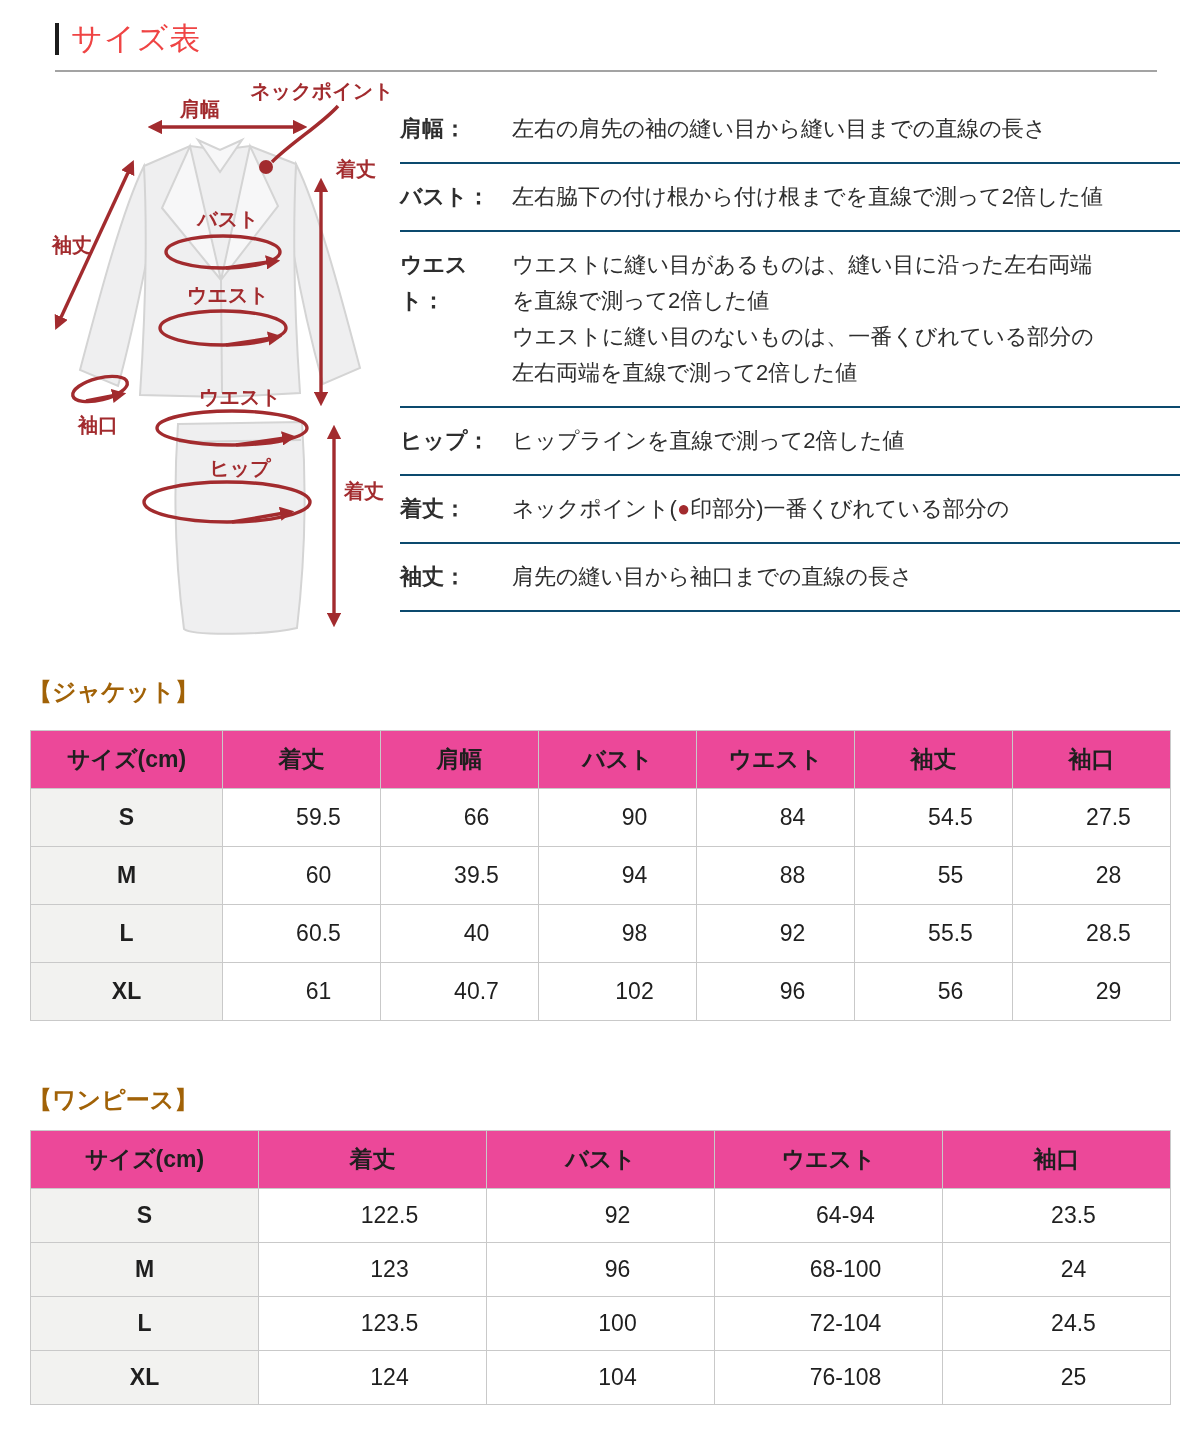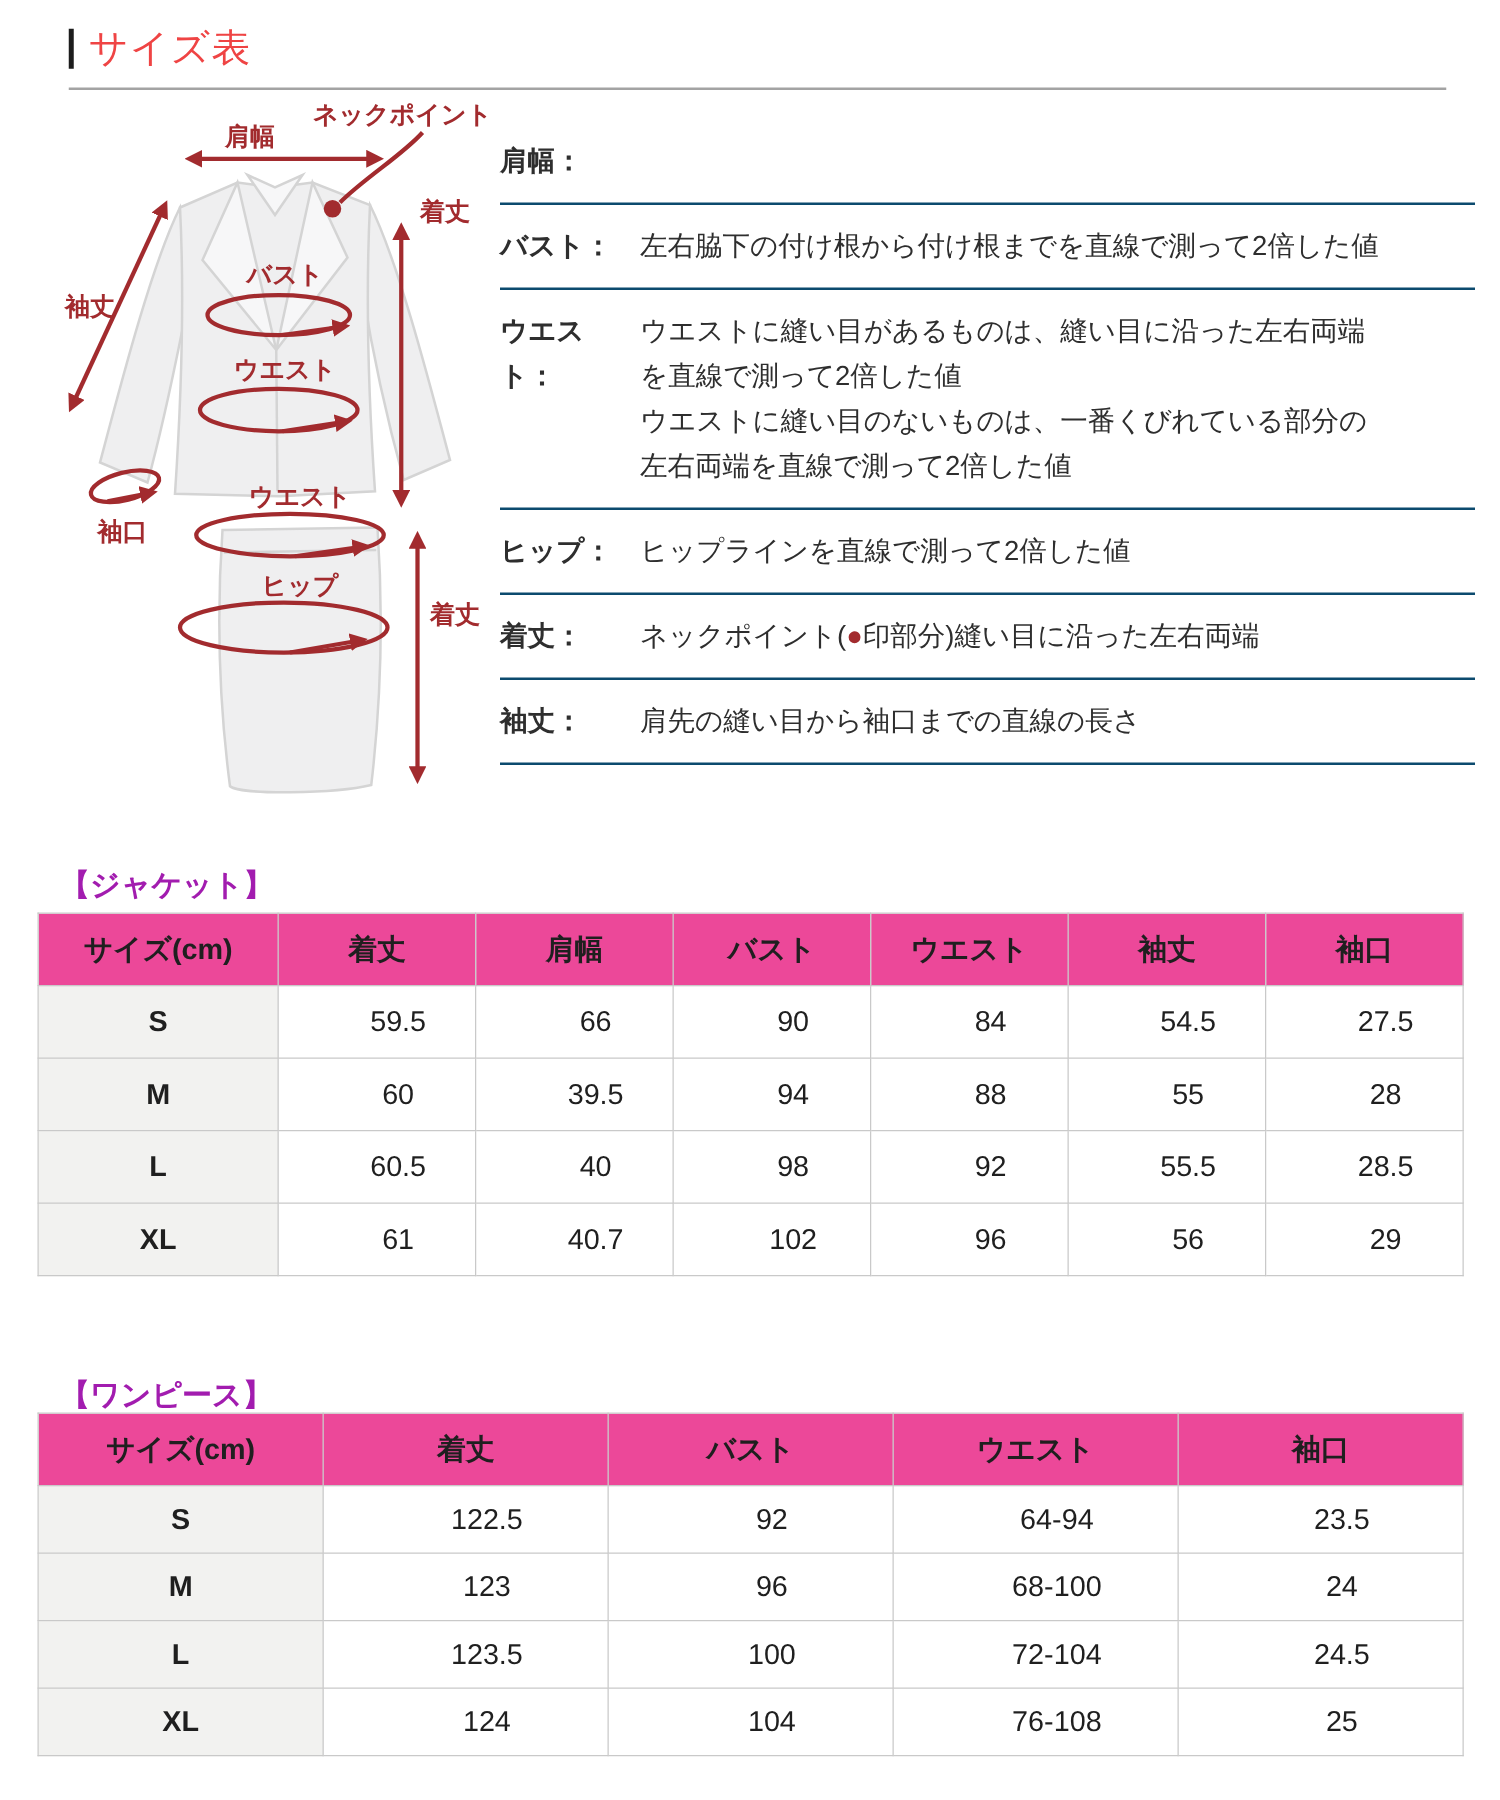--- a/index.html
+++ b/index.html
@@ -21,21 +21,21 @@
   .diagram-wrap svg { width:100%; height:100%; }
 
   
   .definitions { position:absolute; left:400px; top:96px; width:780px; }
   .def-row { display:flex; border-bottom:2px solid #0c4a6e; padding:15px 0; }
   .def-term { width:112px; flex:0 0 112px; font-size:22px; font-weight:bold; color:#2e2e2e; line-height:36px; }
   .def-desc { font-size:22px; color:#2e2e2e; line-height:36px; white-space:pre-line; }
   .neck-dot-inline { color:#a22b2e; }
 
   
-  .section-title { position:absolute; left:48px; font-size:24px; font-weight:bold; color:#a21caf;margin-top:16px; }
+  .section-title { position:absolute; left:28px; font-size:24px; font-weight:bold; color:#a16207; }
   .jacket-title { top:676px; }
   .onepiece-title { top:1084px; }
 
   table.size-table {
     position:absolute; left:30px; border-collapse:collapse; table-layout:fixed;
     width:1140px; background:#ffffff;
   }
   table.jacket-table { top:730px; }
   table.onepiece-table { top:1130px; }
   table.size-table th, table.size-table td {
@@ -117,39 +117,40 @@
         <text x="200" y="324" text-anchor="middle">ウエスト</text>
         <text x="200" y="395" text-anchor="middle">ヒップ</text>
         <text x="304" y="418">着丈</text>
       </g>
     </svg>
   </div>
 
   <div class="definitions">
     <div class="def-row">
       <div class="def-term">肩幅：</div>
+      <div class="def-desc">左右の肩先の袖の縫い目から縫い目までの直線の長さ</div>
     </div>
     <div class="def-row">
       <div class="def-term">バスト：</div>
       <div class="def-desc">左右脇下の付け根から付け根までを直線で測って2倍した値</div>
     </div>
     <div class="def-row">
       <div class="def-term">ウエスト：</div>
       <div class="def-desc">ウエストに縫い目があるものは、縫い目に沿った左右両端
 を直線で測って2倍した値
 ウエストに縫い目のないものは、一番くびれている部分の
 左右両端を直線で測って2倍した値</div>
     </div>
     <div class="def-row">
       <div class="def-term">ヒップ：</div>
       <div class="def-desc">ヒップラインを直線で測って2倍した値</div>
     </div>
     <div class="def-row">
       <div class="def-term">着丈：</div>
-      <div class="def-desc"><span>ネックポイント(</span><span class="neck-dot-inline">●</span><span>印部分)縫い目に沿った左右両端</span></div>
+      <div class="def-desc"><span>ネックポイント(</span><span class="neck-dot-inline">●</span><span>印部分)一番くびれている部分の</span></div>
     </div>
     <div class="def-row">
       <div class="def-term">袖丈：</div>
       <div class="def-desc">肩先の縫い目から袖口までの直線の長さ</div>
     </div>
   </div>
 
   <div class="section-title jacket-title">【ジャケット】</div>
   <table class="size-table jacket-table">
     <colgroup>

